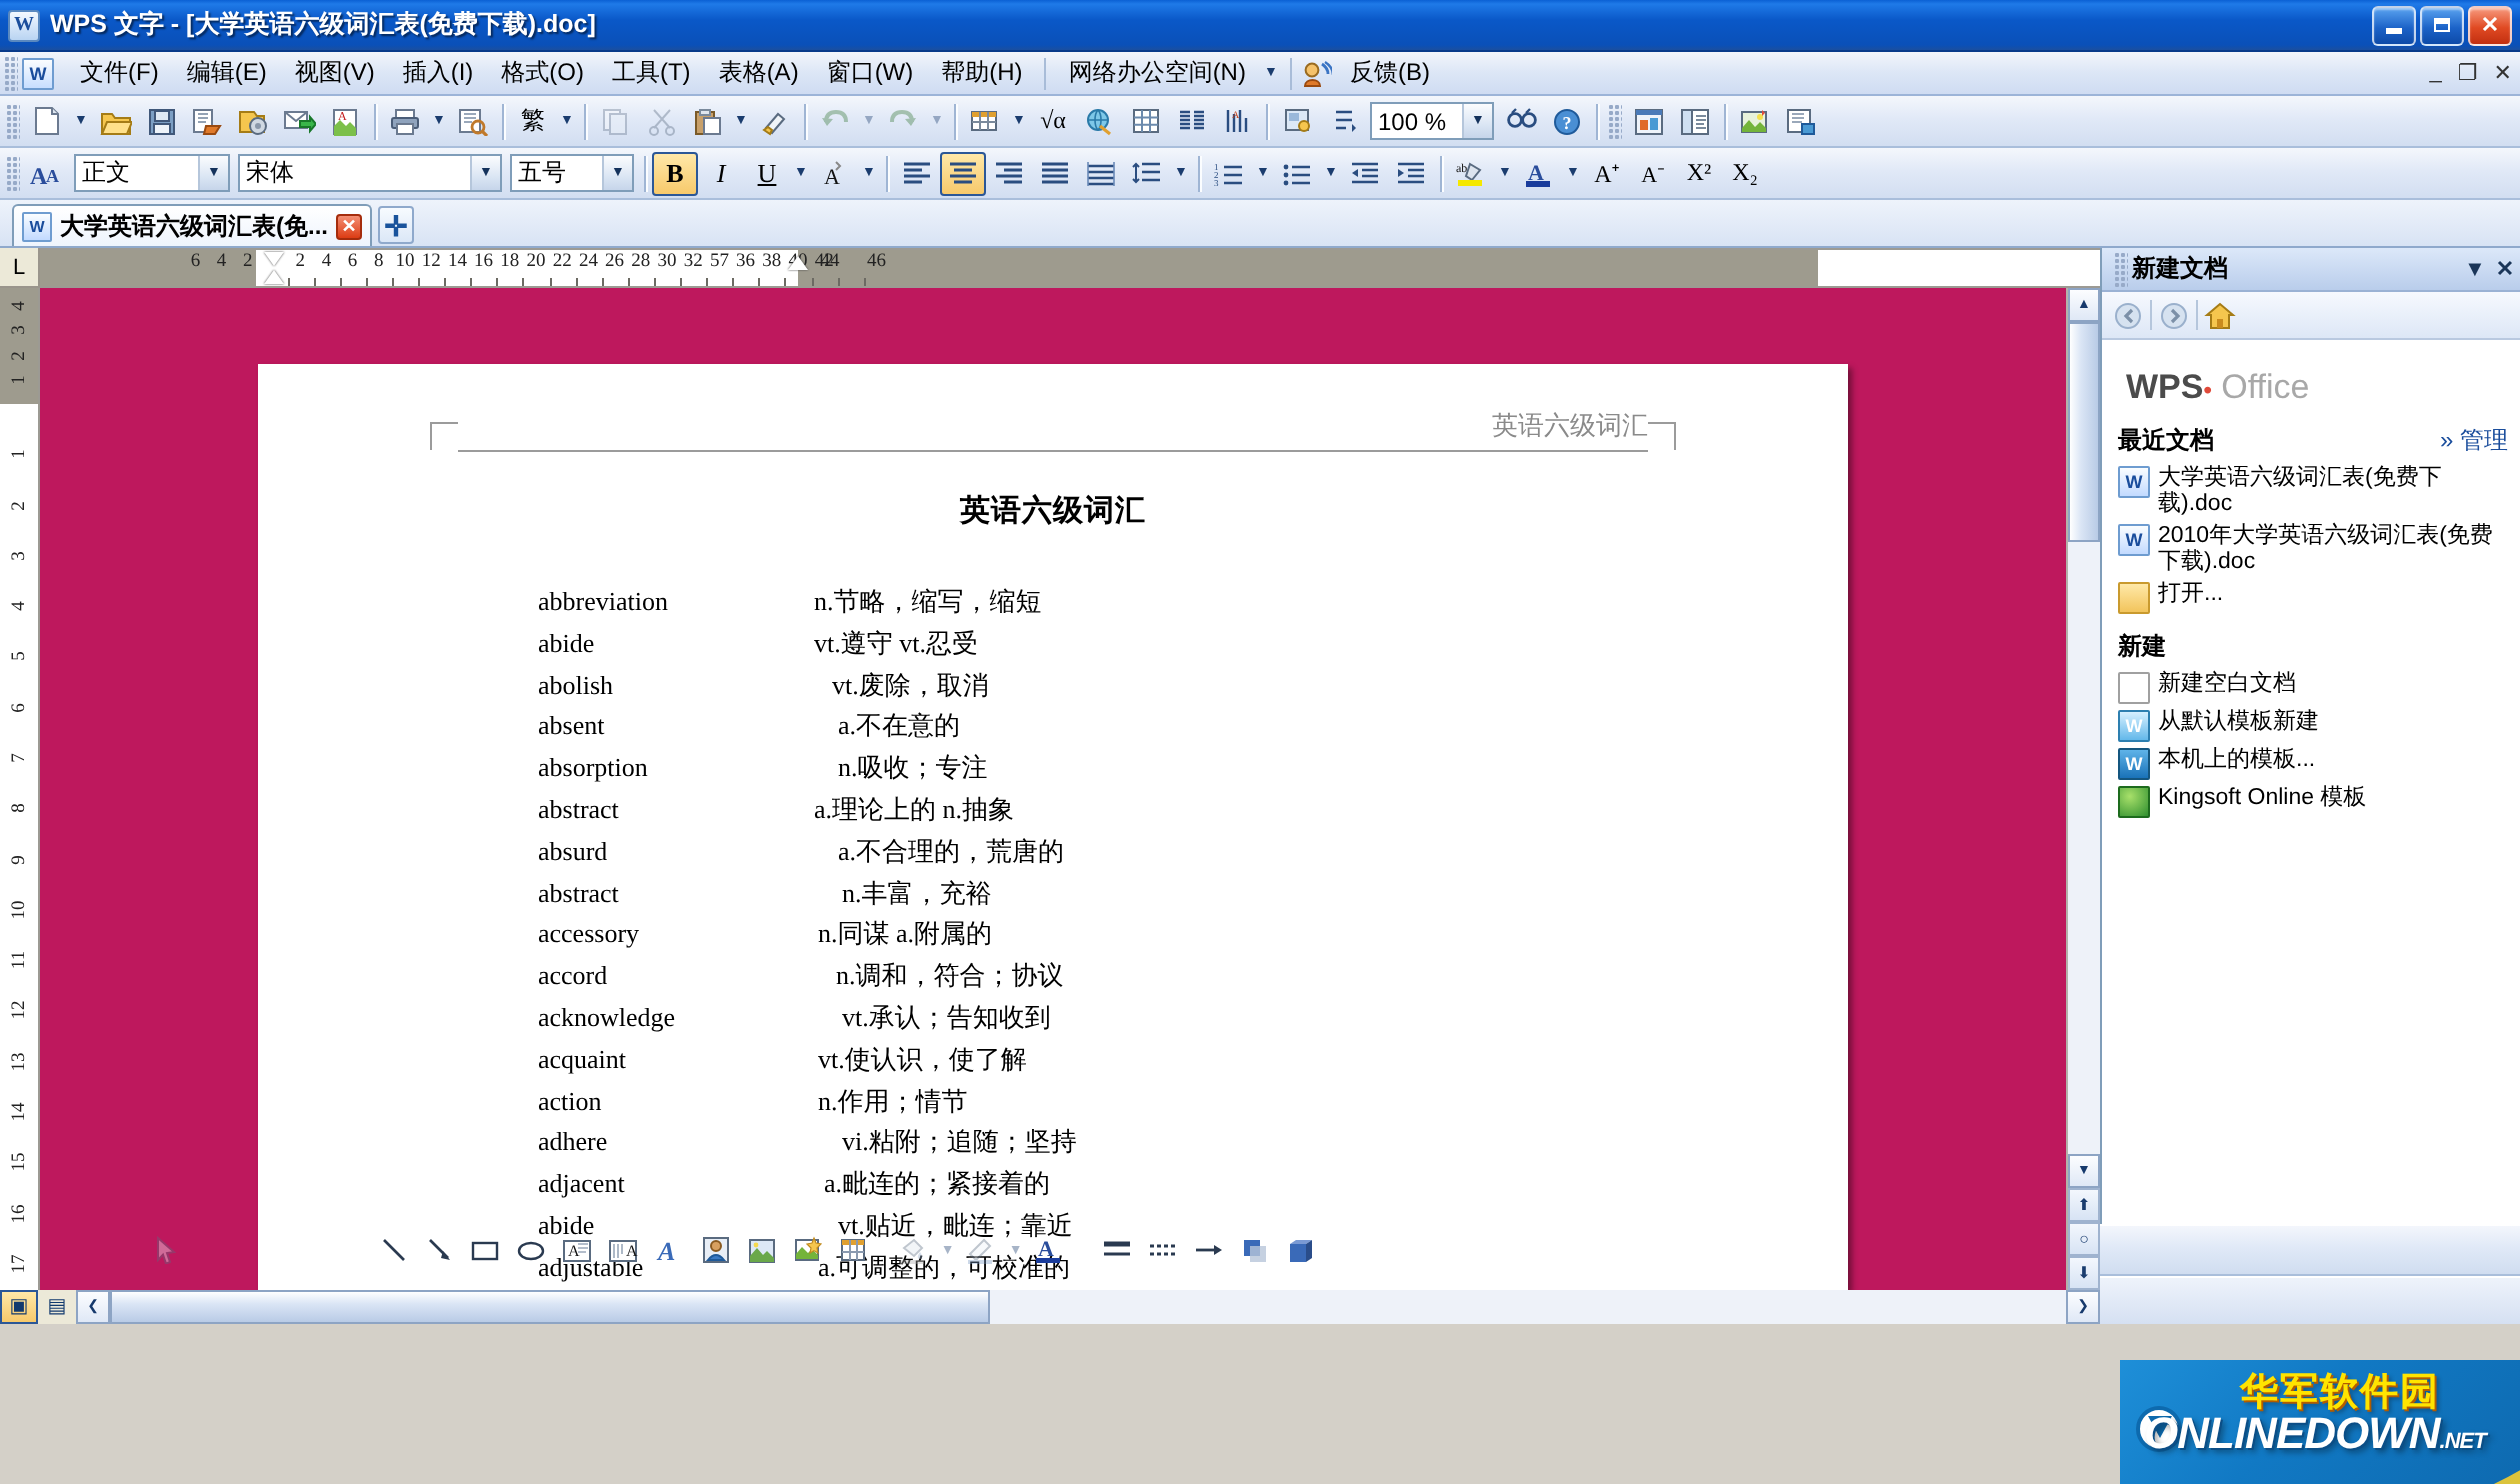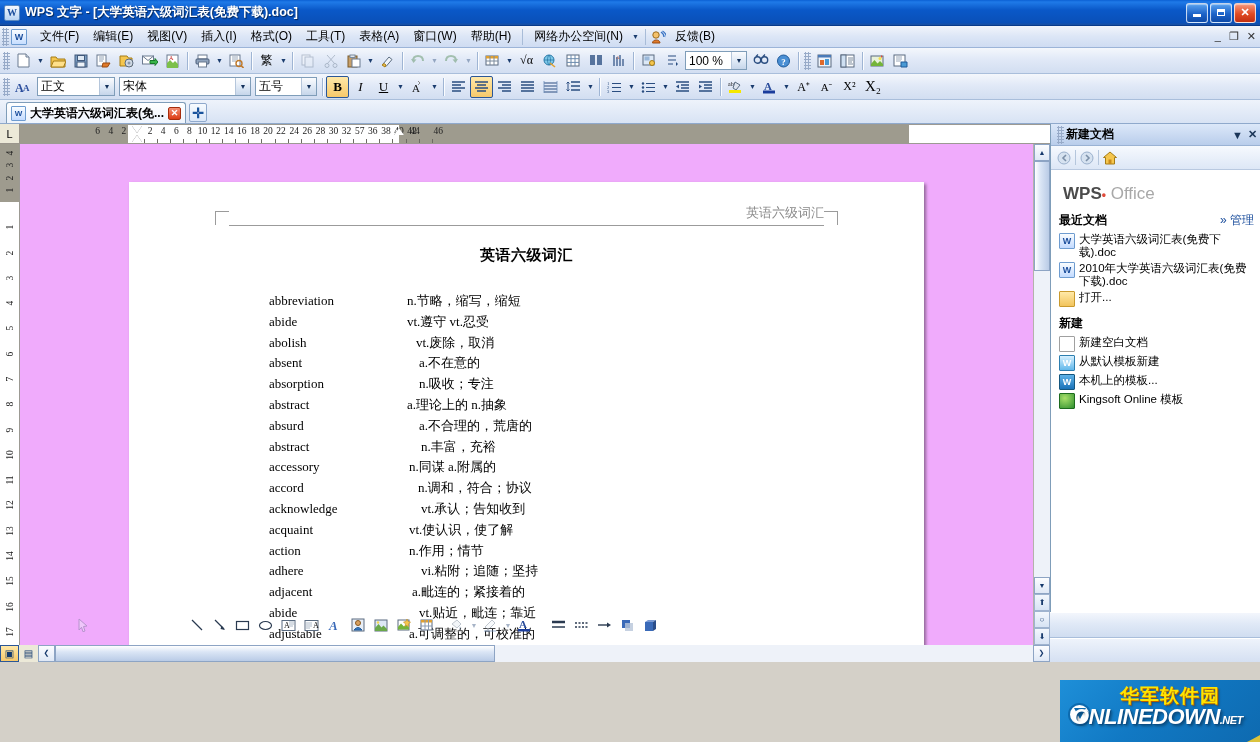--- a/index.html
+++ b/index.html
@@ -173,21 +173,21 @@
     position: relative; overflow: hidden;
   }
   .vruler .marg { position: absolute; left: 0; right: 0; background: #9e9b8e; }
   .vruler .num {
     position: absolute; left: 50%; font-size: 9.5px; color: #222;
     transform: translate(-50%,-50%) rotate(-90deg);
     font-family: "Liberation Serif", serif;
   }
 
   .canvas {
-    flex: 1; background: #f0abfc; overflow: hidden; position: relative;
+    flex: 1; background: #be185d; overflow: hidden; position: relative;
     display: flex; justify-content: center;
   }
   .page {
     width: 795px; background: #fff; margin-top: 38px;
     box-shadow: 2px 2px 3px rgba(0,0,0,.4);
     position: relative; padding: 0;
   }
   .hdr-line {
     margin: 22px 100px 0 100px;
     text-align: right; color: #8a8a8a; font-size: 13px;
@@ -748,21 +748,21 @@
   <div class="fbtn">
     <span style="font-family:'Liberation Serif',serif;font-size:12px">A⁺</span>
   </div>
   <div class="fbtn">
     <span style="font-family:'Liberation Serif',serif;font-size:11px">A⁻</span>
   </div>
   <div class="fbtn">
     <span style="font-family:'Liberation Serif',serif;font-size:12px">X²</span>
   </div>
   <div class="fbtn">
-    <span style="font-family:'Liberation Serif',serif;font-size:15px">X₂</span>
+    <span style="font-family:'Liberation Serif',serif;font-size:12px">X₂</span>
   </div>
 </div>
 
 <div class="tabbar">
   <div class="doctab">
     <div class="ic">W</div>
     <span>大学英语六级词汇表(免...</span>
     <div class="tabclose">✕</div>
   </div>
   <div class="tabplus">✛</div>

